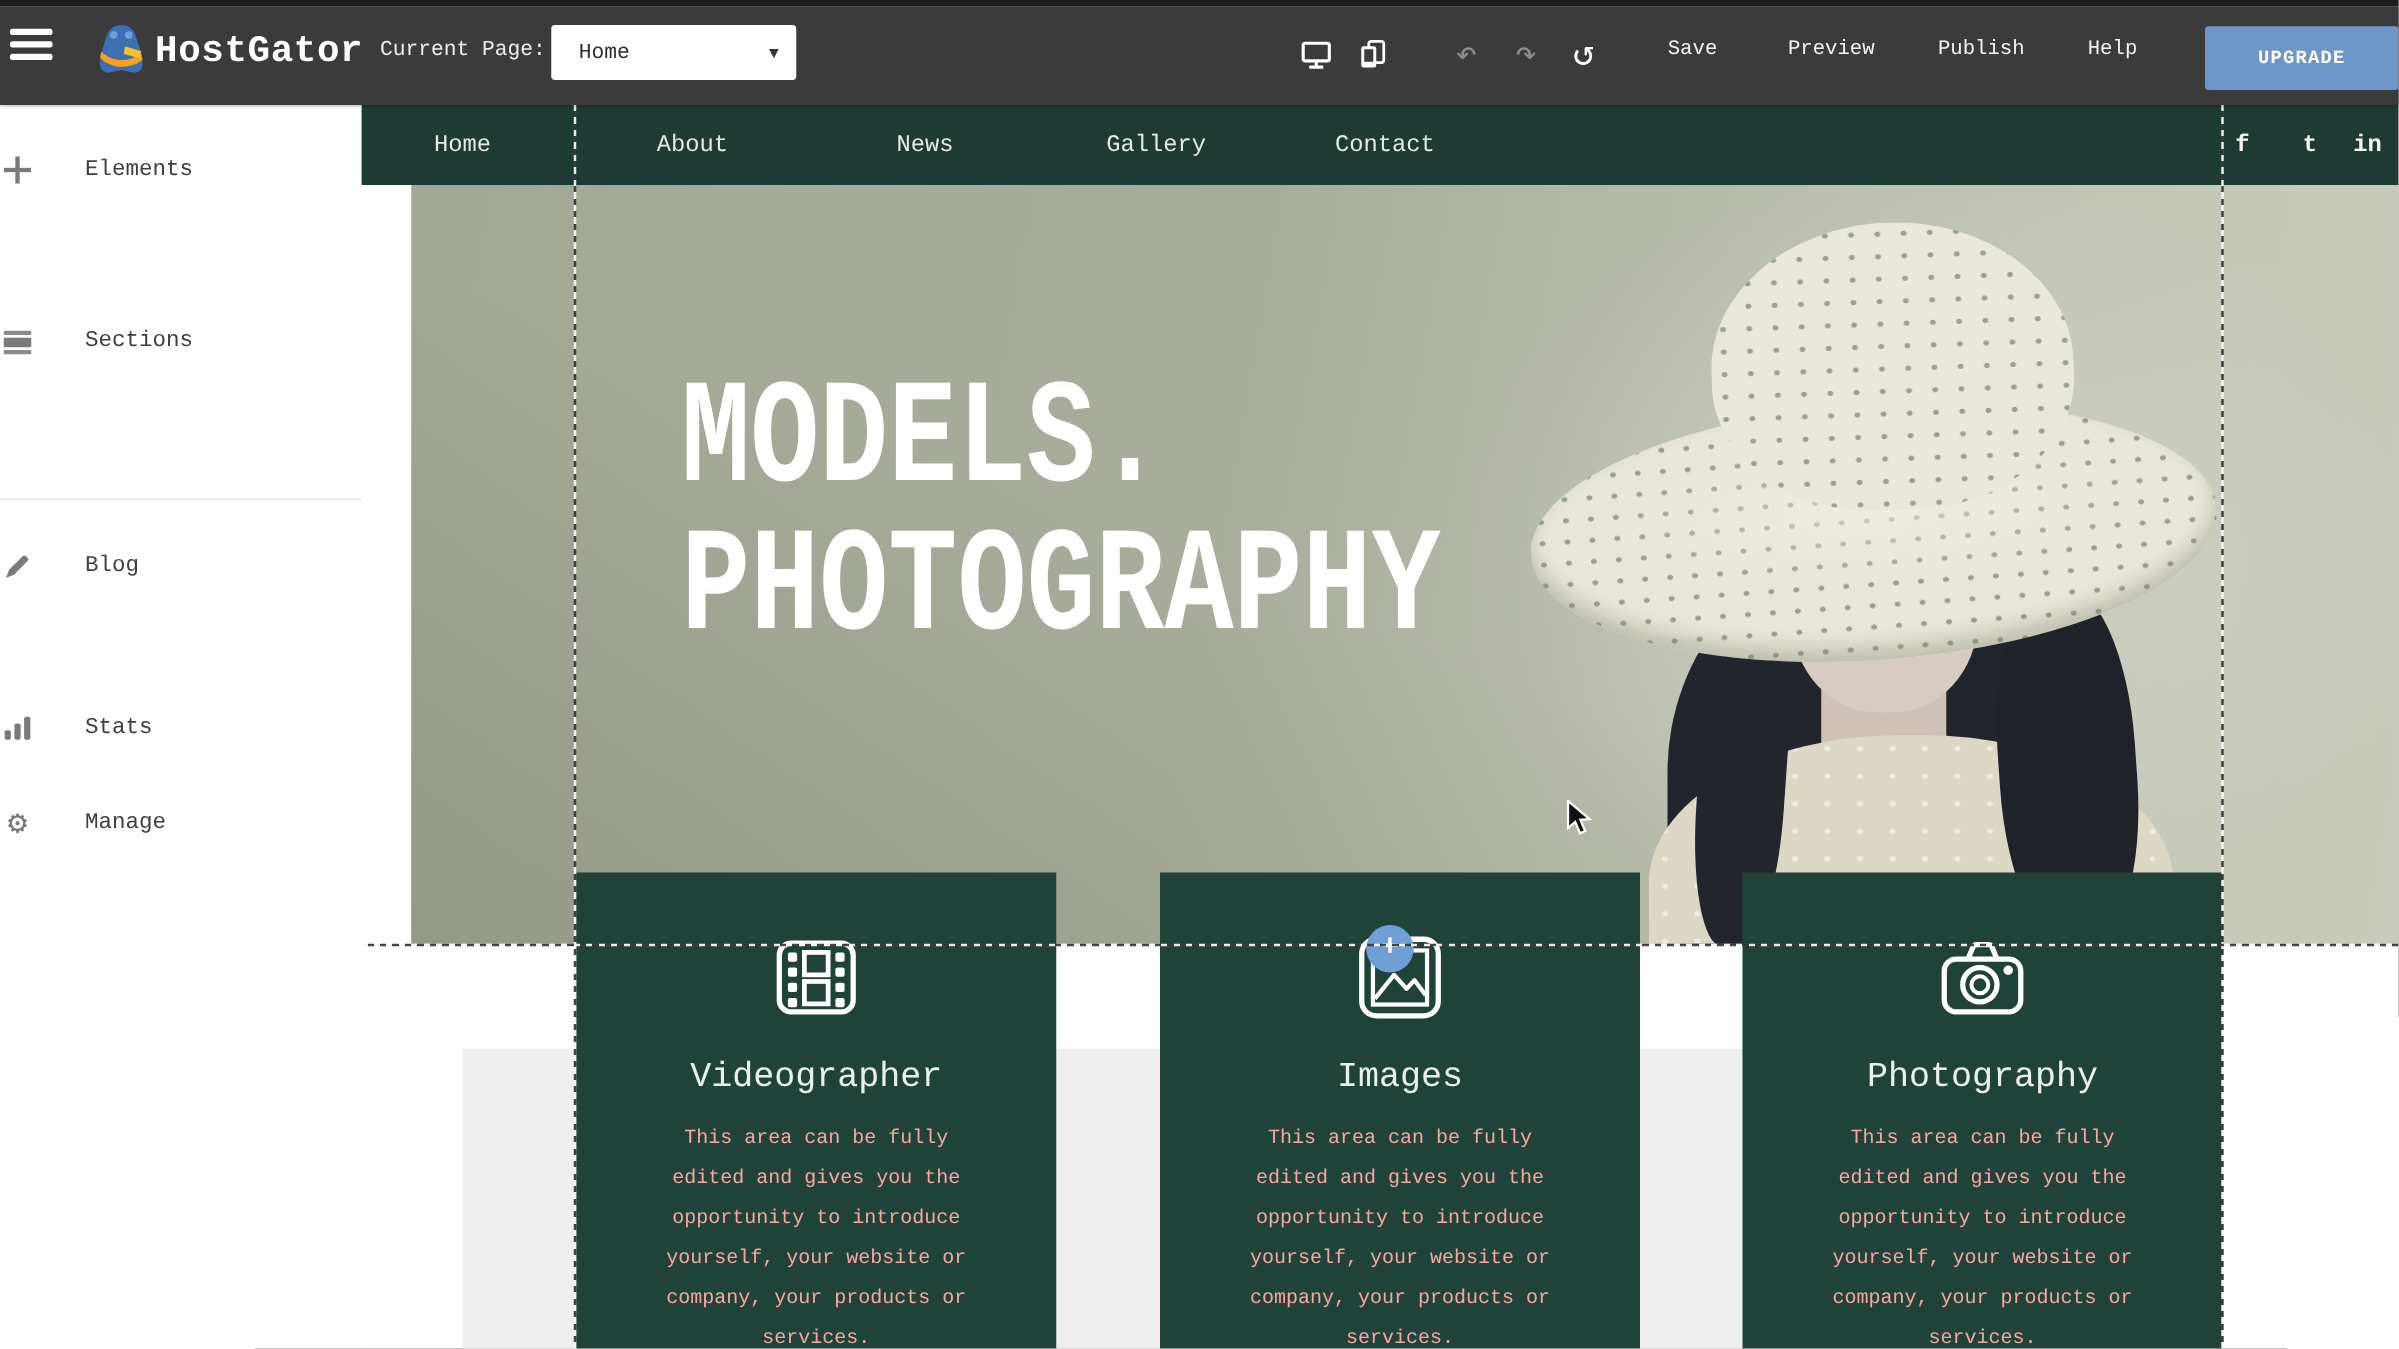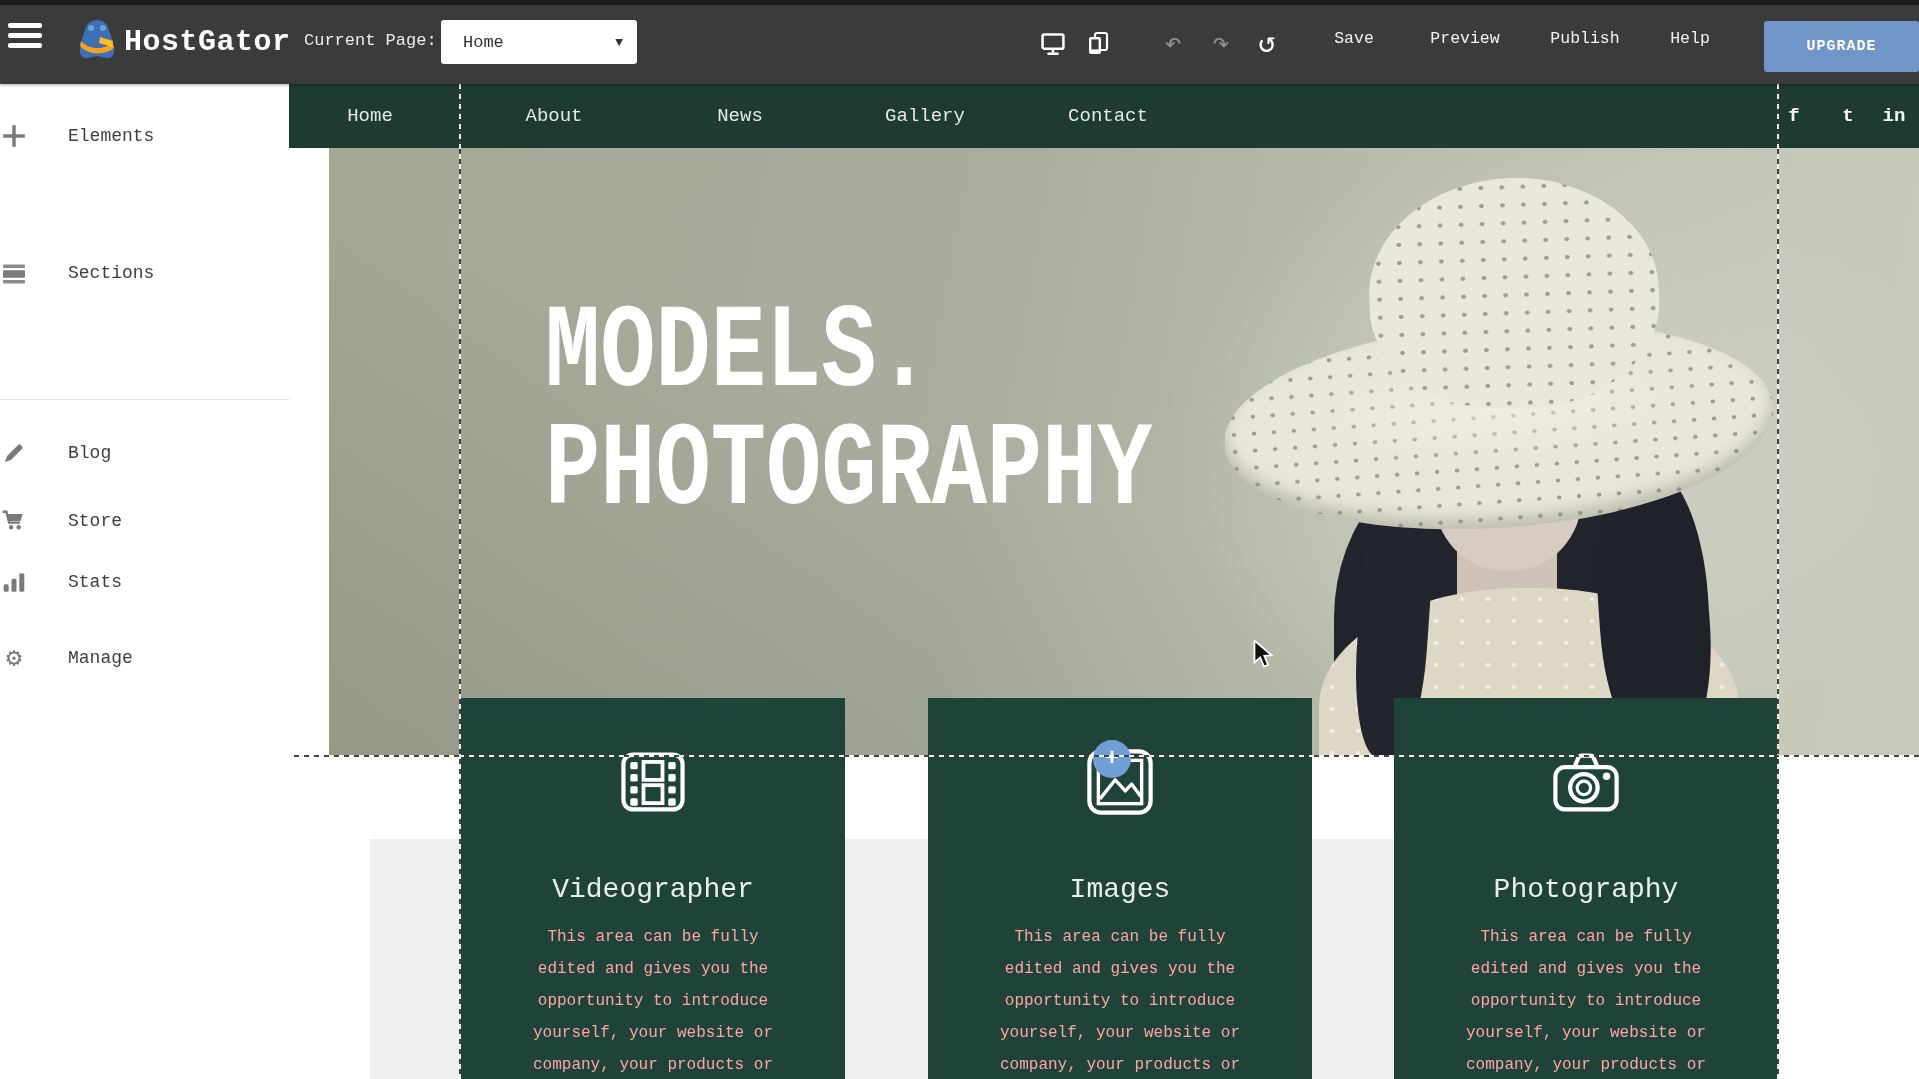--- a/index.html
+++ b/index.html
@@ -75,21 +75,21 @@
     background-image:radial-gradient(#9aa18d 2px, transparent 2.7px); background-size:21px 18px;
     border-radius:50% 50% 45% 45%; transform:rotate(-2deg); }
   .w-brimlight { position:absolute; left:950px; top:200px; width:440px; height:120px;
     background:radial-gradient(ellipse at center, rgba(243,241,230,.6), rgba(243,241,230,0) 70%); border-radius:50%; transform:rotate(-4deg); }
   
   .band { position:absolute; left:81px; top:755px; width:1407px; height:240px; background:var(--band-gray,#f0eff0); }
   .card { position:absolute; top:614px; width:384px; height:420px; background:var(--card-teal,#1f4339);
     display:flex; flex-direction:column; align-items:center; padding-top:46px; z-index:5; cursor:pointer; }
   .card1 { left:172px; } .card2 { left:639px; } .card3 { left:1105px; }
   .card-icon { position:relative; width:78px; height:80px; display:flex; align-items:flex-start; justify-content:center; }
-  .card-title { margin-top:50px; font-size:28px; color:#e9f1ed; }
+  .card-title { margin-top:23px; font-size:28px; color:#e9f1ed; }
   .card-body { margin-top:16px; width:262px; text-align:center; font-size:16px; line-height:32px; color:#fca5a5; }
   .badge { position:absolute; left:12px; top:-4px; width:38px; height:38px; border-radius:50%;
     background:var(--badge-blue,rgba(111,159,212,.93)); display:flex; align-items:center; justify-content:center;
     color:#fff; font-size:24px; font-weight:700; line-height:1; }
   
   .dash-v { position:absolute; top:0; width:2px; height:995px;
     background:repeating-linear-gradient(180deg,#f5f5f5 0 5px,#3a3a3a 5px 10px); z-index:30; opacity:.95; }
   .dash-h { position:absolute; left:0; top:671px; width:1630px; height:2px;
     background:repeating-linear-gradient(90deg,#f5f5f5 0 5px,#3a3a3a 5px 10px); z-index:30; opacity:.95; }
   .cursor { position:absolute; left:1252px; top:640px; z-index:70; }
@@ -180,31 +180,20 @@
 
     <div class="side-divider"></div>
 
     <div class="side-item" style="top:352px;">
       <span class="side-ico">
         <svg width="26" height="26" viewBox="0 0 24 24">
             <path d="M3.5 20.5 L5.8 14.6 L15.8 4.6 Q17 3.4 18.2 4.6 L19.4 5.8 Q20.6 7 19.4 8.2 L9.4 18.2 Z" fill="#7a7a7a"></path>
           </svg>
       </span>
       <span class="side-label">Blog</span>
-    </div>
-    <div class="side-item" style="top:420px;">
-      <span class="side-ico">
-        <svg width="26" height="26" viewBox="0 0 24 24">
-          <path d="M1.5 3.5 H5 L7.5 13.5 H17.5" fill="none" stroke="#7a7a7a" stroke-width="2.2"></path>
-          <path d="M6 5.5 H20 L18 12 H7.6 Z" fill="#7a7a7a"></path>
-          <circle cx="9.3" cy="17.8" r="2" fill="#7a7a7a"></circle>
-            <circle cx="16.3" cy="17.8" r="2" fill="#7a7a7a"></circle>
-        </svg>
-      </span>
-      <span class="side-label">Store</span>
     </div>
     <div class="side-item" style="top:481px;">
       <span class="side-ico">
         <svg width="26" height="24" viewBox="0 0 24 22">
             <rect x="2.5" y="13" width="4.6" height="7" rx="1.4" fill="#7a7a7a"></rect>
             <rect x="9.7" y="8" width="4.6" height="12" rx="1.4" fill="#7a7a7a"></rect>
             <rect x="16.9" y="3" width="4.6" height="17" rx="1.4" fill="#7a7a7a"></rect>
           </svg>
       </span>
       <span class="side-label">Stats</span>

